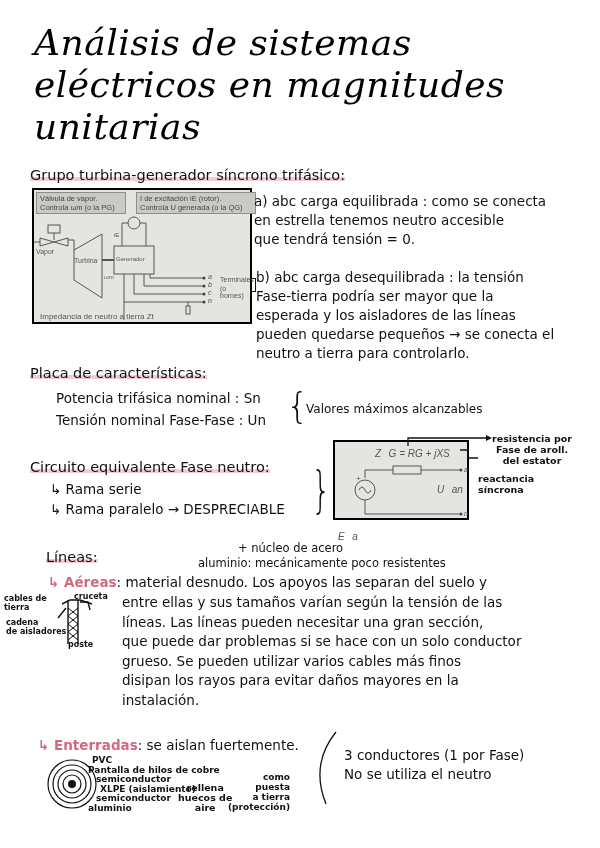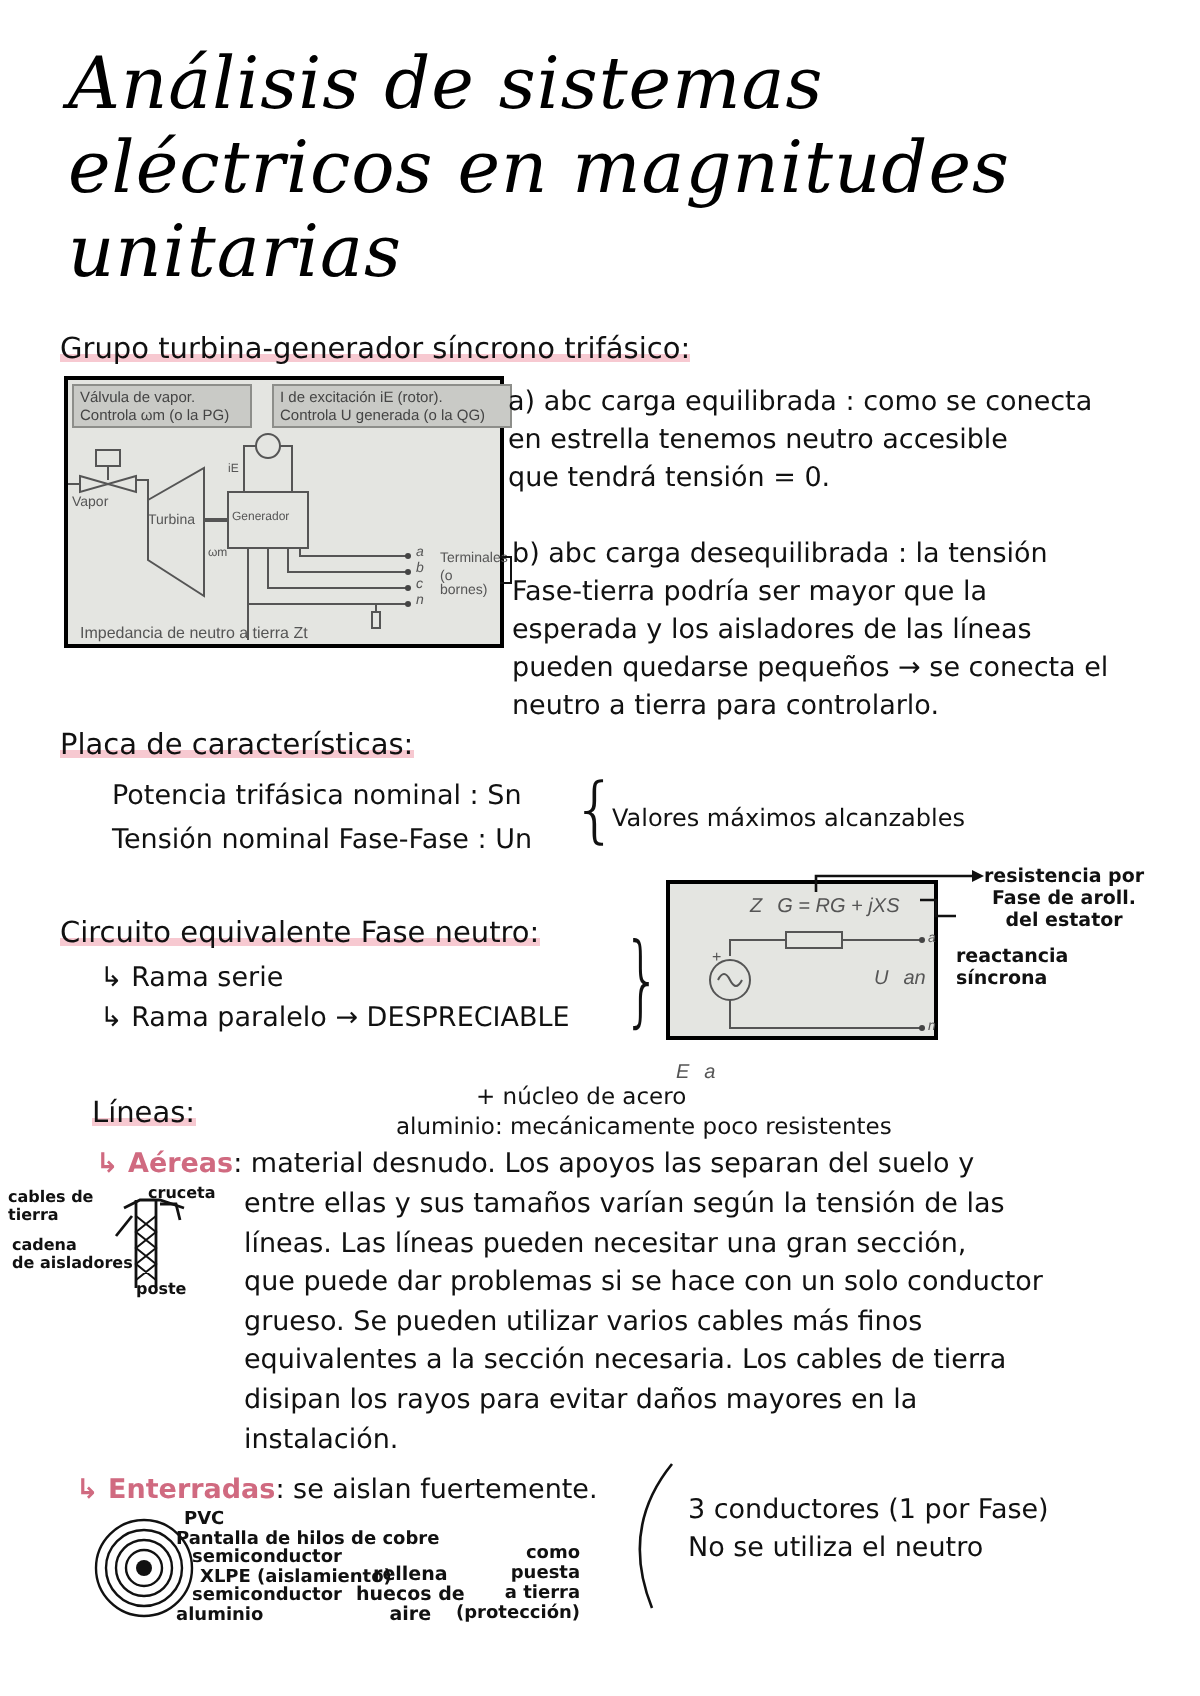--- a/index.html
+++ b/index.html
@@ -151,21 +151,20 @@
 <div class="abs hand-sm" style="left:198px; top:555px; font-size:11.5px;">aluminio: mecánicamente poco resistentes</div>
 
 <div class="abs hand" style="left:48px; top:573px;">
   <span class="pink-word">↳ Aéreas</span><span>: material desnudo. Los apoyos las separan del suelo y</span>
 </div>
 <div class="abs hand" style="left:122px; top:593px; line-height:19.6px;">
   <div>entre ellas y sus tamaños varían según la tensión de las</div>
   <div>líneas. Las líneas pueden necesitar una gran sección,</div>
   <div>que puede dar problemas si se hace con un solo conductor</div>
   <div>grueso. Se pueden utilizar varios cables más finos</div>
-  <div>equivalentes a la sección necesaria. Los cables de tierra</div>
   <div>disipan los rayos para evitar daños mayores en la</div>
   <div>instalación.</div>
 </div>
 
 <svg class="abs" style="left:40px; top:588px;" width="70" height="60">
   <path d="M22 16 L30 12 L40 12 L52 16" fill="none" stroke="#111" stroke-width="1.4"></path>
   <path d="M28 12 L28 56 M38 12 L38 56" fill="none" stroke="#111" stroke-width="1.4"></path>
   <path d="M28 20 L38 28 L28 36 L38 44 L28 52 M38 20 L28 28 L38 36 L28 44 L38 52" fill="none" stroke="#111" stroke-width="1"></path>
   <path d="M40 14 L48 14 L50 22" fill="none" stroke="#111" stroke-width="1.4"></path>
   <path d="M18 30 L26 20" fill="none" stroke="#111" stroke-width="1.4"></path>

